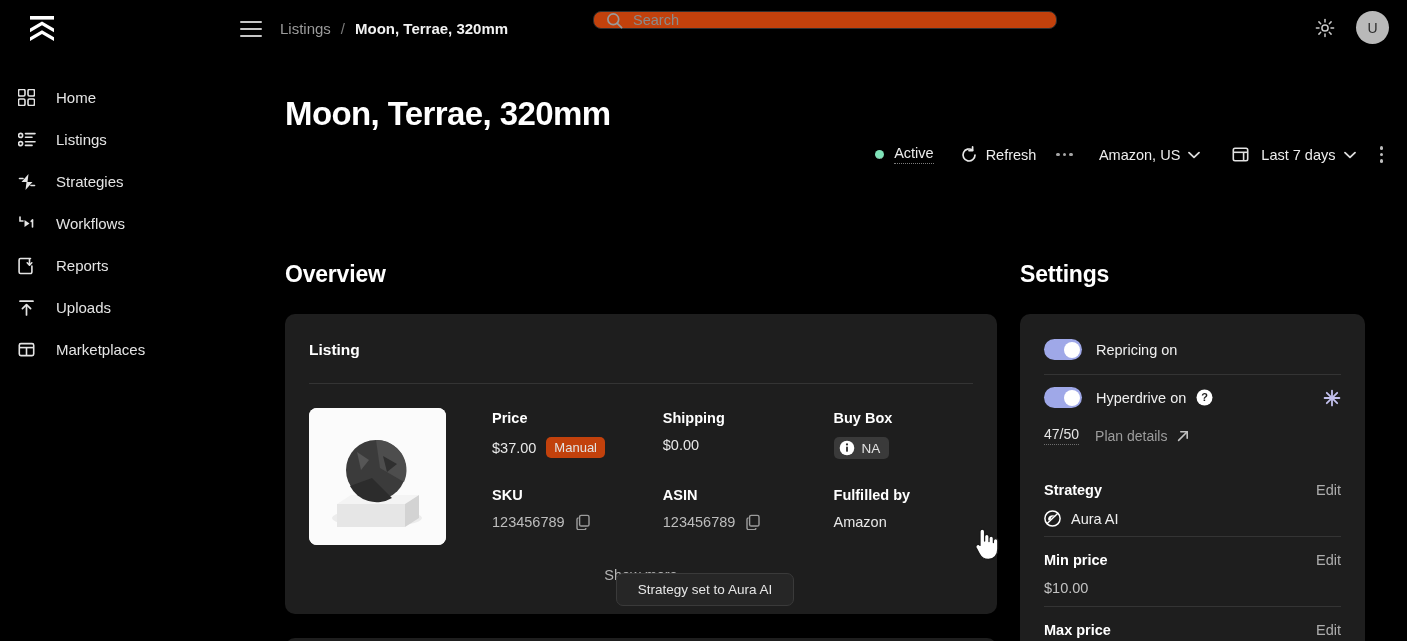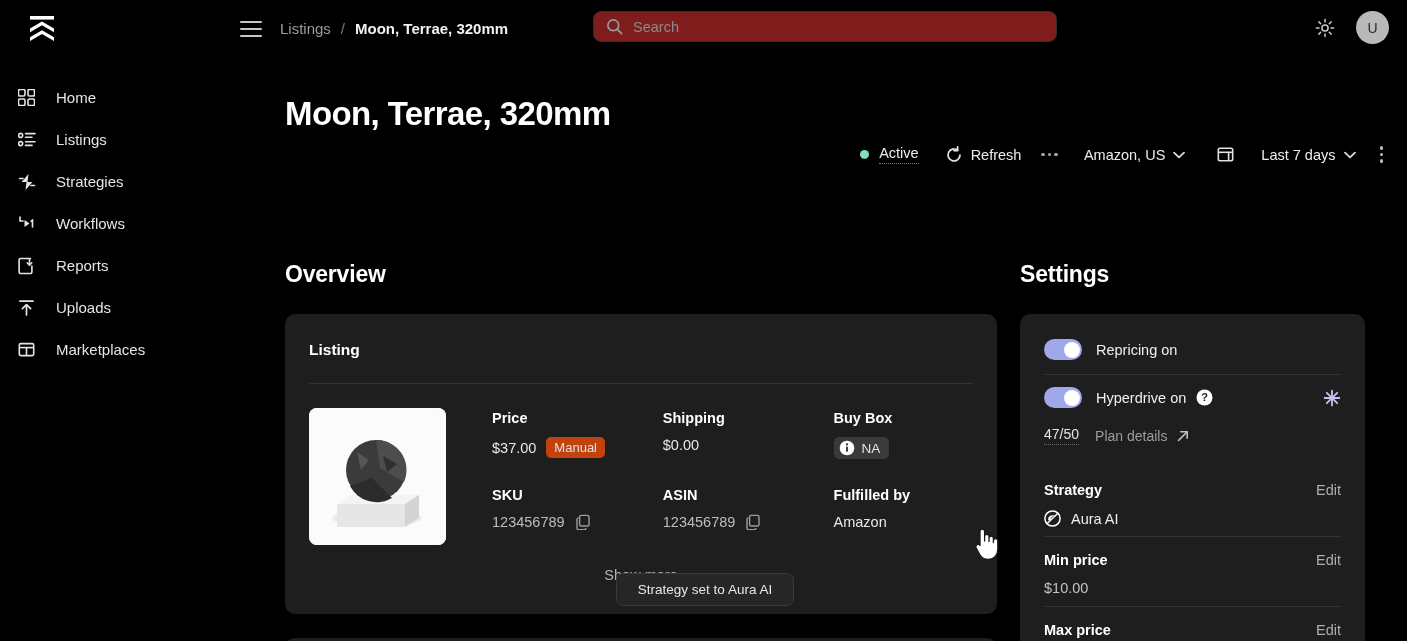--- a/index.html
+++ b/index.html
@@ -25,22 +25,22 @@
     display: flex; flex-direction: column; justify-content: space-between;
     cursor: pointer;
   }
   .hamburger i { display: block; height: 2px; background: #c7c7c7; border-radius: 1px; }
   .crumbs { display: flex; align-items: center; margin-left: 18px; font-size: 15px; }
   .crumb-root { color: #9b9b9b; cursor: pointer; }
   .crumb-sep { color: #7a7a7a; margin: 0 10px; }
   .crumb-current { color: #f2f2f2; font-weight: 600; }
 
   .search {
-    position: absolute; left: 593px; top: 11px; width: 464px; height: 31px;
-    background: #7f1d1d; border: 1px solid #2e2e2e; border-radius: 8px;
+    position: absolute; left: 593px; top: 11px; width: 464px; height: 18px;
+    background: #c2410c; border: 1px solid #2e2e2e; border-radius: 8px;
     display: flex; align-items: center; padding: 0 12px; cursor: text;
   }
   .search svg { flex: none; }
   .search input {
     flex: 1; background: transparent; border: none; outline: none;
     color: #e5e5e5; font-size: 14.5px; font-family: "Liberation Sans", sans-serif;
     margin-left: 10px;
   }
   .search input::placeholder { color: #8b8b8b; }
 
@@ -350,21 +350,21 @@
         </div>
 
         <div class="sep-gap"></div>
 
         <div class="tb-sel">
           <svg width="17" height="17" viewBox="0 0 17 17">
             <rect x="1.3" y="2.3" width="14.4" height="12.5" rx="1.7" fill="none" stroke="#e2e2e2" stroke-width="1.6"></rect>
             <line x1="1.3" y1="6.3" x2="15.7" y2="6.3" stroke="#e2e2e2" stroke-width="1.6"></line>
             <line x1="11.6" y1="6.5" x2="11.6" y2="14.8" stroke="#e2e2e2" stroke-width="1.6"></line>
           </svg>
-          <span style="margin-left:27px">Last 7 days</span>
+          <span style="margin-left:12px">Last 7 days</span>
           <svg class="chev" width="12" height="8" viewBox="0 0 12 8">
             <path d="M1 1.6 L6 6.4 L11 1.6" fill="none" stroke="#dcdcdc" stroke-width="1.8" stroke-linecap="round" stroke-linejoin="round"></path>
           </svg>
         </div>
 
         <div class="vdots">
           <i></i>
             <i></i>
             <i></i>
         </div>

